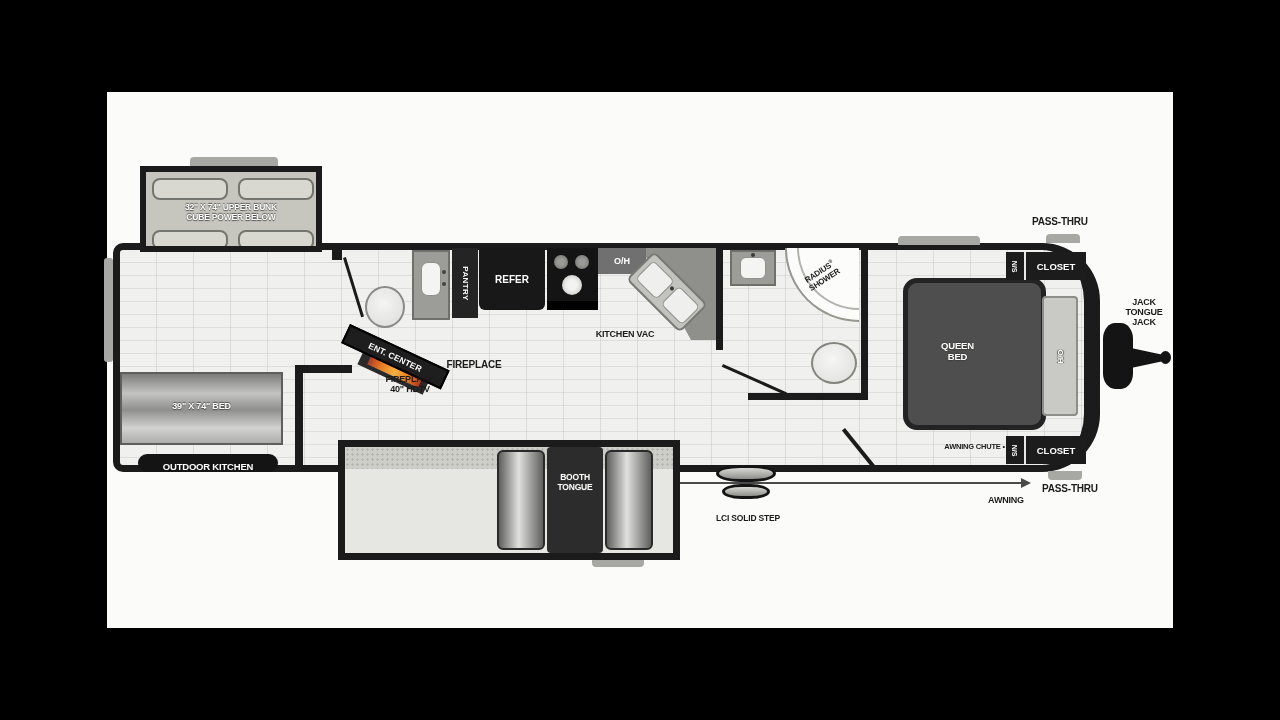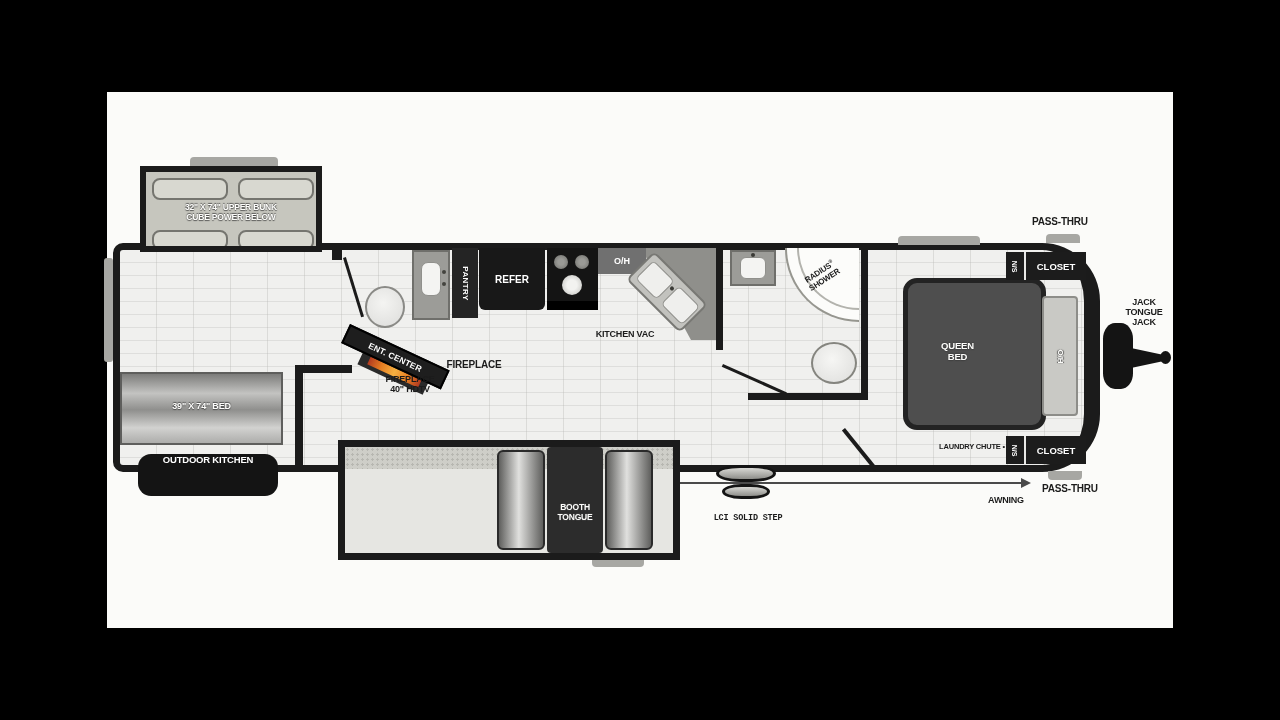--- a/index.html
+++ b/index.html
@@ -43,22 +43,22 @@
     <div class="lbl lbl-w" style="left:0;right:0;top:31px;font-size:8.5px;">
       <div>32" X 74" UPPER BUNK</div>
       <div>CUBE POWER BELOW</div>
     </div>
   </div>
 
   <div class="abs" style="left:13px;top:280px;width:163px;height:73px;z-index:3;border:2px solid #5e5e5c;
        background:linear-gradient(180deg,#7c7c7a,#c3c3c1 28%,#8f8f8d 52%,#d2d2d0 78%,#adadab);">
     <div class="lbl lbl-w" style="left:0;right:0;top:27px;font-size:9px;">39" X 74" BED</div>
   </div>
-  <div class="abs" style="left:31px;top:362px;width:140px;height:42px;background:#141414;border-radius:13px;z-index:6;
-       display:flex;align-items:flex-start;justify-content:center;">
+  <div class="abs" style="left:31px;top:362px;width:140px;height:18px;background:#141414;border-radius:13px;z-index:6;
+       display:flex;align-items:flex-end;justify-content:center;">
     <span style="color:#fff;font-weight:bold;font-size:9.5px;letter-spacing:-0.2px;">OUTDOOR KITCHEN</span>
   </div>
 
   <div class="wall" style="left:188px;top:273px;width:8px;height:102px;z-index:3;"></div>
   <div class="wall" style="left:188px;top:273px;width:57px;height:8px;z-index:3;"></div>
 
   <div class="wall" style="left:225px;top:155px;width:10px;height:13px;z-index:3;"></div>
   <div class="wall" style="left:236px;top:166px;width:3px;height:62px;transform:rotate(-17deg);transform-origin:top left;z-index:3;"></div>
   <div class="abs" style="left:258px;top:194px;width:40px;height:42px;border-radius:50%;z-index:3;
        background:radial-gradient(circle at 45% 40%,#f4f4f2,#dcdcda);border:2px solid #8a8a86;"></div>
@@ -143,50 +143,50 @@
     </div>
   </div>
   <div class="abs" style="left:899px;top:344px;width:80px;height:28px;background:#1c1c1c;z-index:4;display:flex;">
     <div style="width:18px;border-right:2px solid #e8e8e6;display:flex;align-items:center;justify-content:center;">
       <span class="rot90" style="color:#fff;font-weight:bold;font-size:7px;">N/S</span>
     </div>
     <div style="flex:1;display:flex;align-items:center;justify-content:center;">
       <span style="color:#fff;font-weight:bold;font-size:9.5px;">CLOSET</span>
     </div>
   </div>
-  <div class="lbl" style="left:806px;top:351px;width:92px;font-size:7.5px;text-align:right;">LAUNDRY CHUTE •</div>
+  <div class="lbl" style="left:806px;top:351px;width:92px;font-size:7.5px;text-align:right;">AWNING CHUTE •</div>
 
   <div class="abs" style="left:996px;top:231px;width:30px;height:66px;background:#141414;border-radius:40%/24%;z-index:6;"></div>
   <div class="abs" style="left:1024px;top:256px;width:34px;height:20px;background:#141414;clip-path:polygon(0 0,100% 36%,100% 64%,0 100%);z-index:6;"></div>
   <div class="abs" style="left:1053px;top:259px;width:11px;height:13px;background:#141414;border-radius:50%;z-index:6;"></div>
   <div class="lbl" style="left:1008px;top:205px;width:58px;font-size:9px;">
     <div>JACK</div>
     <div>TONGUE</div>
     <div>JACK</div>
   </div>
 
   <div class="lbl" style="left:908px;top:124px;width:90px;font-size:10px;">PASS-THRU</div>
   <div class="lbl" style="left:918px;top:391px;width:90px;font-size:10px;">PASS-THRU</div>
 
   <div class="abs" style="left:569px;top:390px;width:347px;height:2px;background:#4a4a4a;z-index:5;"></div>
   <div class="abs" style="left:561px;top:387px;width:0;height:0;border-right:9px solid #4a4a4a;border-top:4px solid transparent;border-bottom:4px solid transparent;z-index:5;"></div>
   <div class="abs" style="left:914px;top:386px;width:0;height:0;border-left:10px solid #4a4a4a;border-top:5px solid transparent;border-bottom:5px solid transparent;z-index:5;"></div>
   <div class="lbl" style="left:871px;top:403px;width:56px;font-size:9px;">AWNING</div>
 
   <div class="abs" style="left:609px;top:373px;width:60px;height:17px;background:linear-gradient(180deg,#d8d8d4,#8e8e8a);border:3px solid #141414;border-radius:50%/62%;z-index:6;"></div>
   <div class="abs" style="left:615px;top:392px;width:48px;height:15px;background:linear-gradient(180deg,#d8d8d4,#8e8e8a);border:3px solid #141414;border-radius:50%/62%;z-index:6;"></div>
-  <div class="lbl" style="left:596px;top:422px;width:90px;font-size:8.5px;font-family:Liberation Mono, monospace;">LCI SOLID STEP</div>
+  <div class="lbl" style="left:596px;top:422px;width:90px;font-size:8.5px;">LCI SOLID STEP</div>
 
   <div class="slide" style="left:231px;top:348px;width:342px;height:120px;border-width:7px;background:#e6e6e2;">
     <div class="abs" style="left:0;top:0;width:100%;height:22px;background:#cecec8;
          background-image:radial-gradient(#b7b7b1 1px,transparent 1.2px);background-size:5px 5px;"></div>
     <div class="abs" style="left:152px;top:3px;width:48px;height:100px;border:2px solid #2a2a2a;border-radius:6px;
          background:linear-gradient(90deg,#5f5f5d,#e0e0de 45%,#5f5f5d);"></div>
     <div class="abs" style="left:202px;top:0;width:56px;height:106px;background:#2c2c2c;border-radius:4px;">
-      <div class="lbl lbl-w" style="left:0;right:0;top:56px;font-size:8.5px;">
+      <div class="lbl lbl-w" style="left:0;right:0;top:26px;font-size:8.5px;">
         <div>BOOTH</div>
         <div>TONGUE</div>
       </div>
     </div>
     <div class="abs" style="left:260px;top:3px;width:48px;height:100px;border:2px solid #2a2a2a;border-radius:6px;
          background:linear-gradient(90deg,#5f5f5d,#e0e0de 45%,#5f5f5d);"></div>
   </div>
 
 </div>
 

